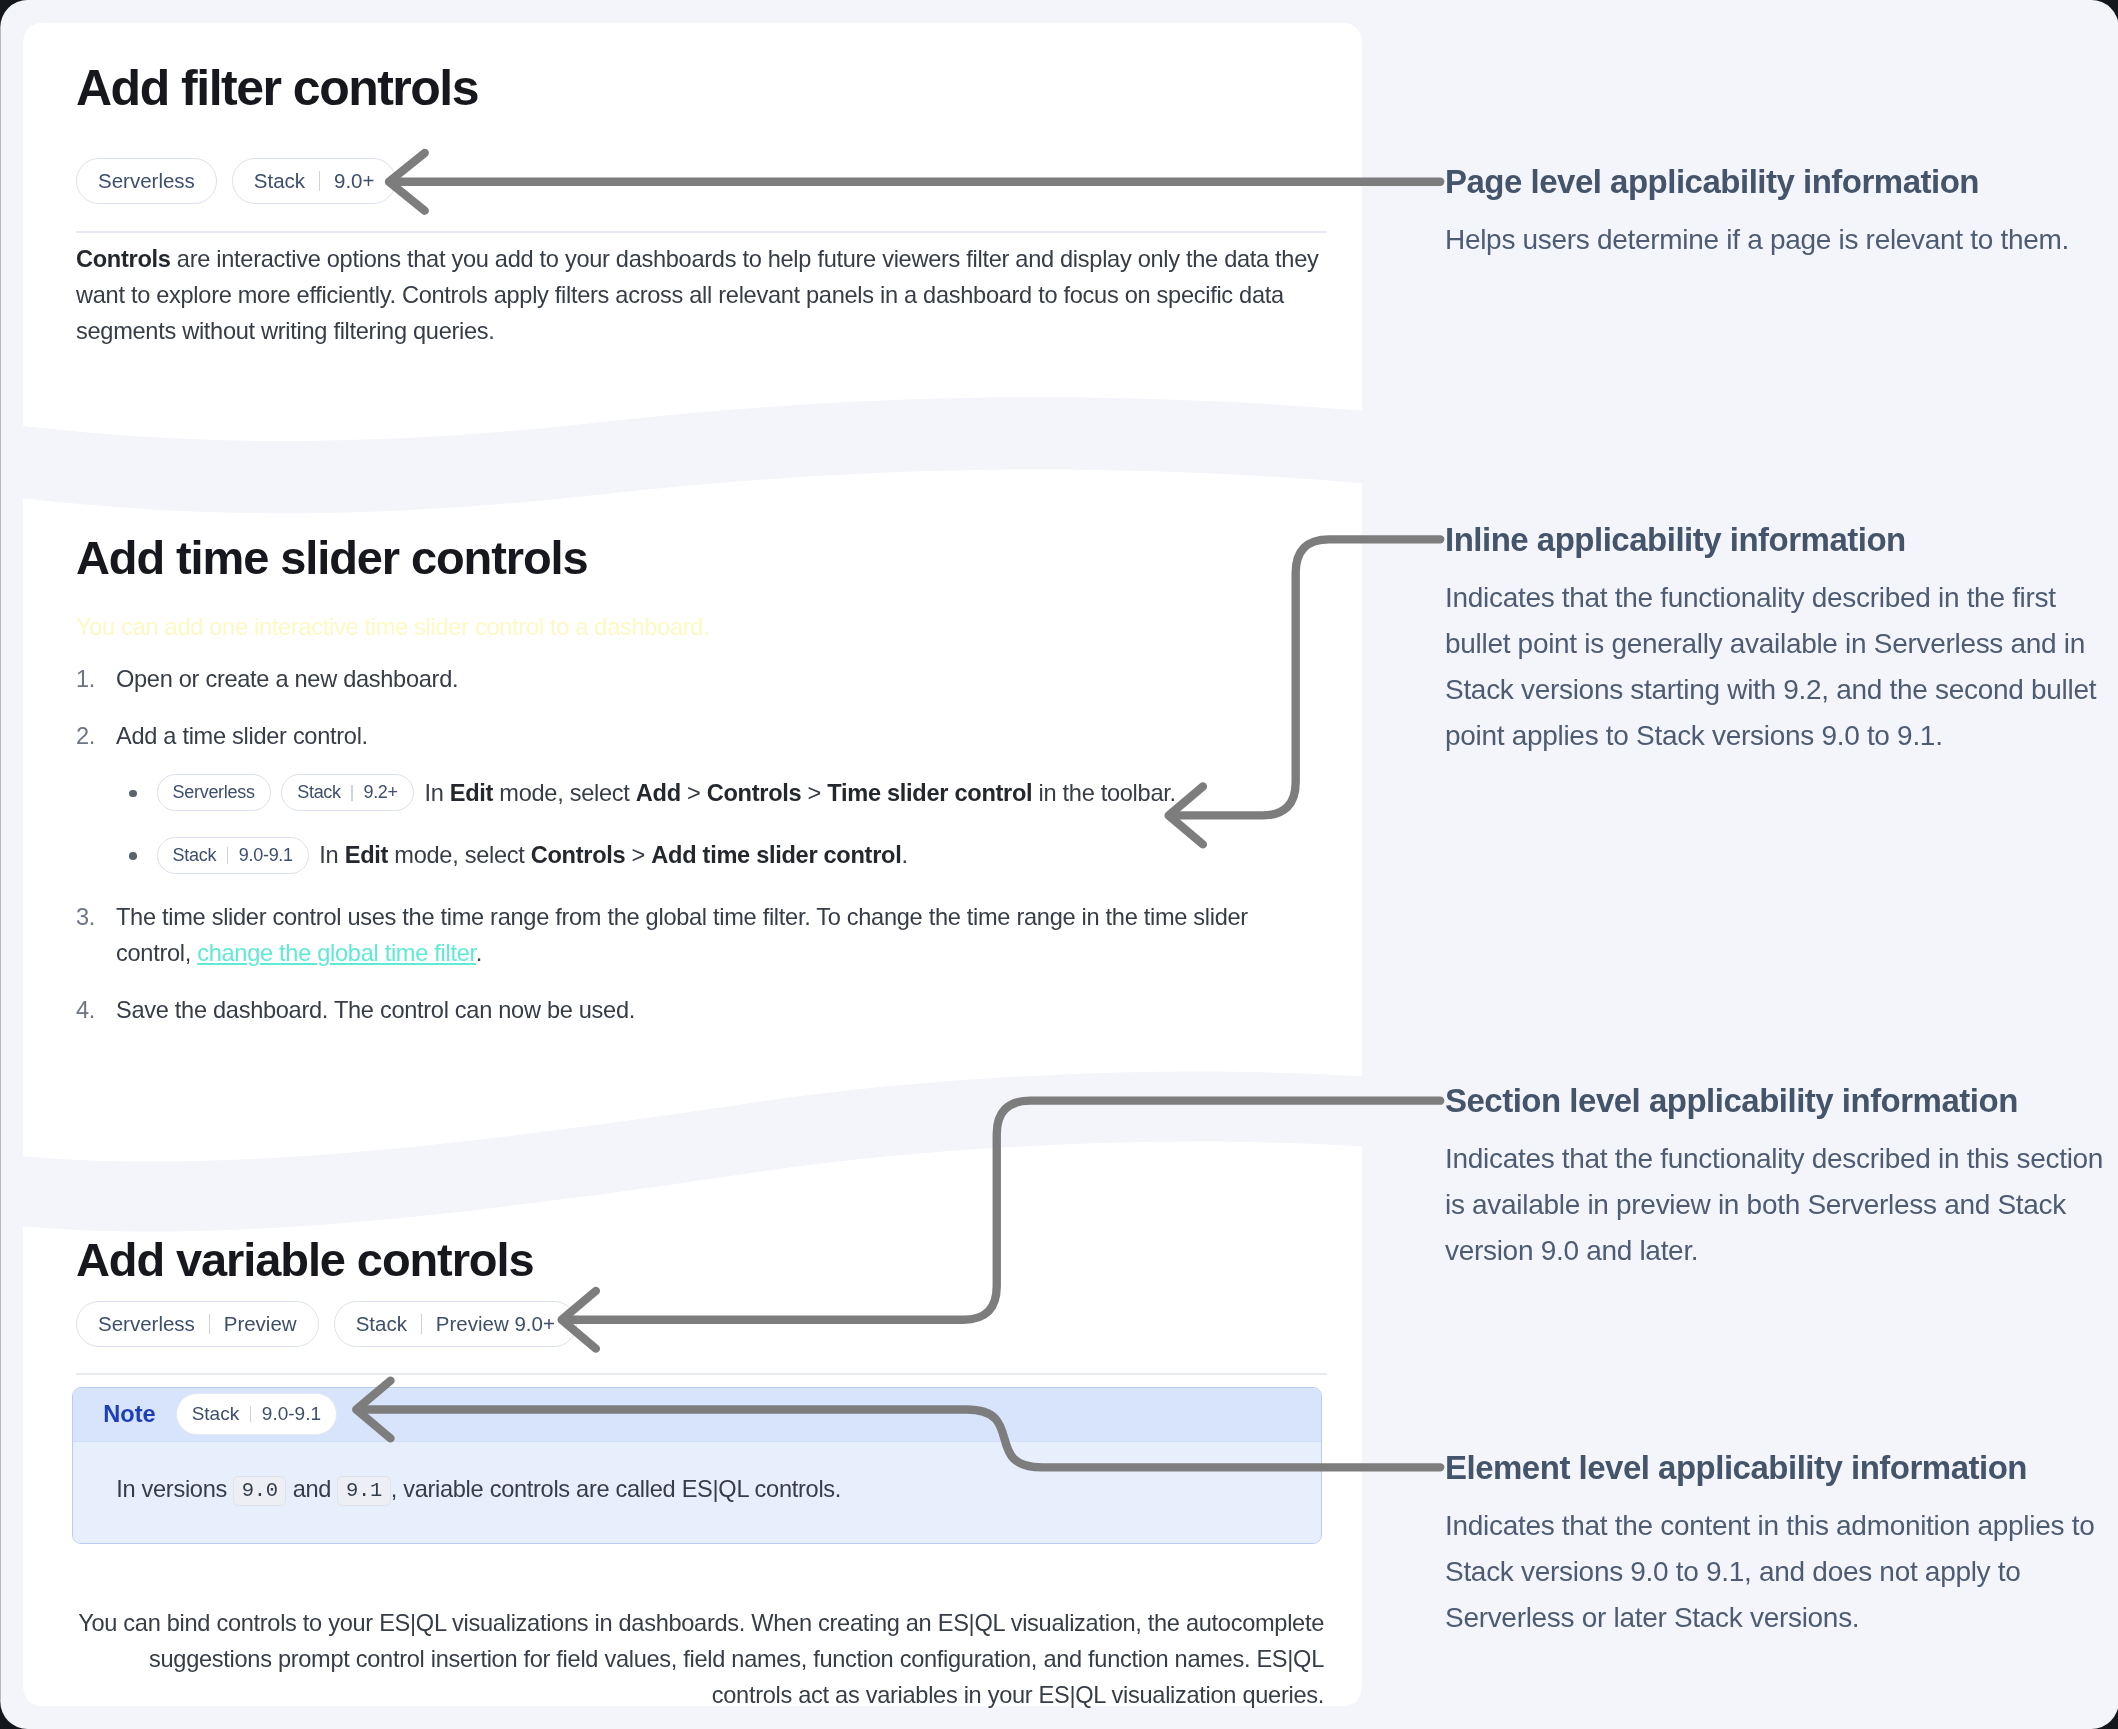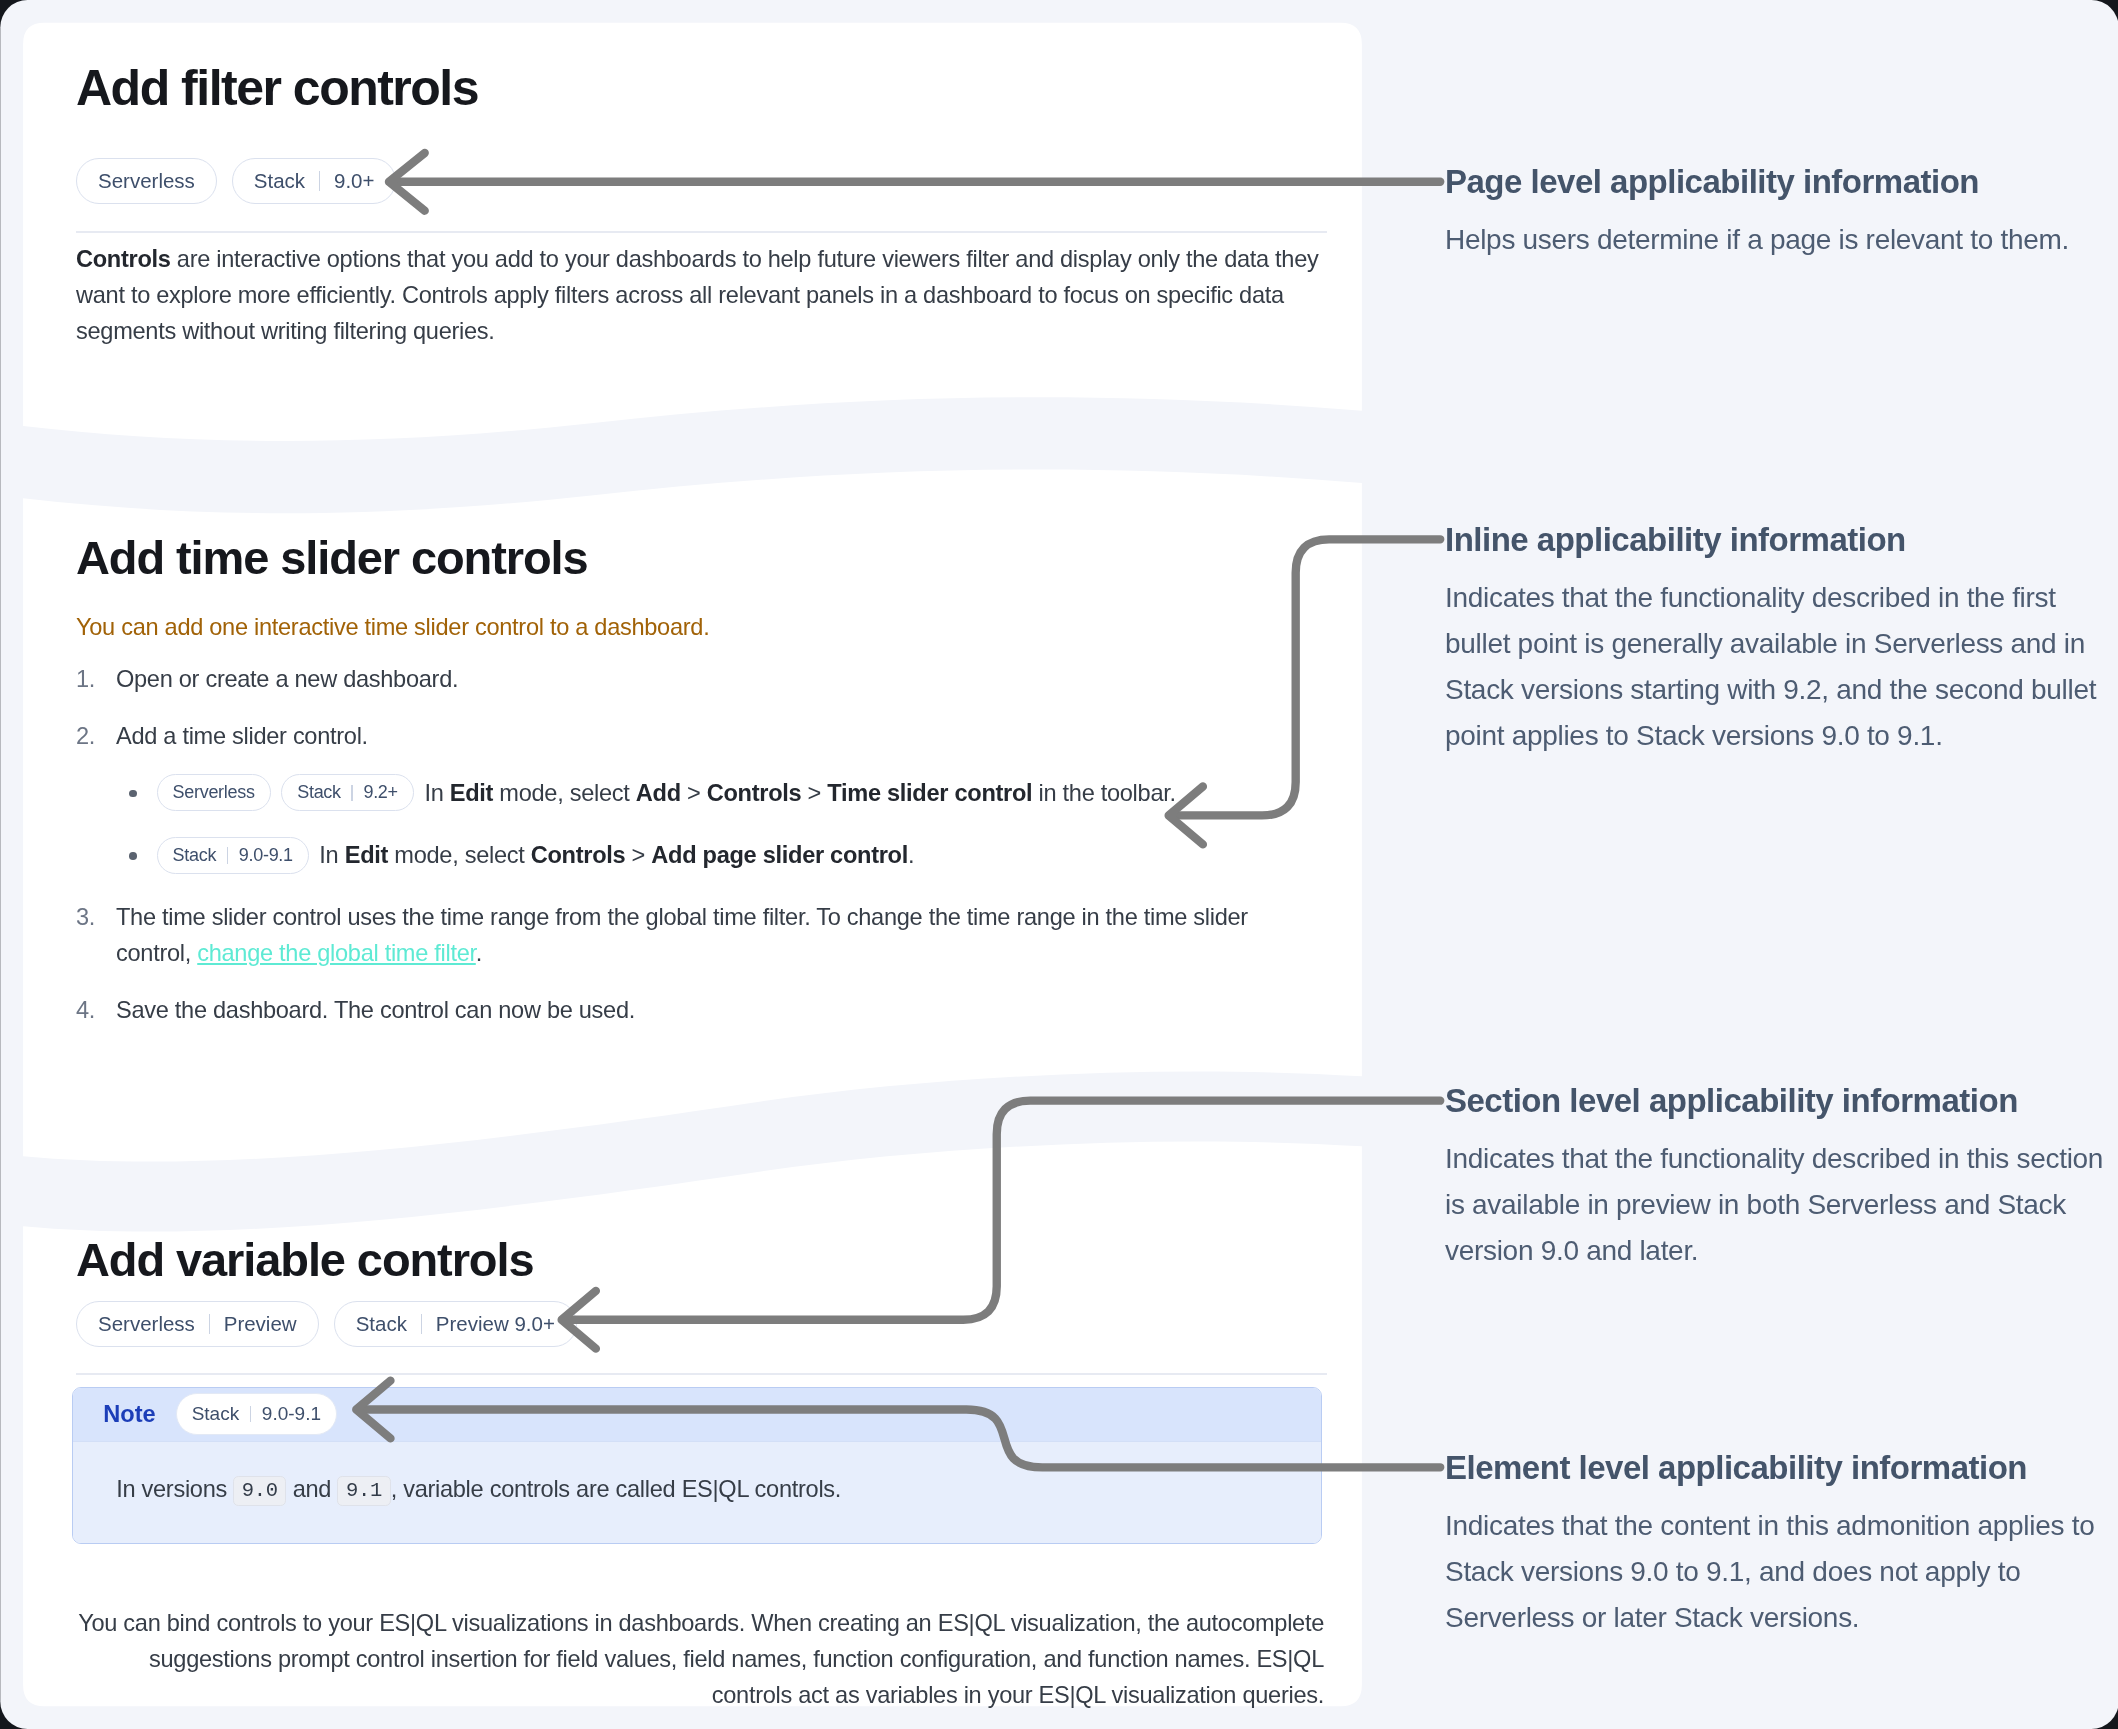--- a/index.html
+++ b/index.html
@@ -27,21 +27,21 @@
   .badge .seg{display:inline-block;}
   .badge .bdiv{width:1.5px;height:20px;background:#ccd4e3;margin:0 13.7px;display:inline-block;}
   .badge.small{height:35px;padding:0 15px;font-size:18px;border-width:1.5px;}
   .badge.small .bdiv{height:16.7px;margin:0 10.6px;}
 
   .hr{height:1.5px;background:#e7eaf2;margin-top:27px;}
   .s3 .hr{margin-top:26px;}
 
   .para{margin-top:8px;font-size:23.6px;line-height:36px;color:#363d47;letter-spacing:-0.3px;width:1248px;}
   .para b{font-weight:700;color:#23272e;}
-  .intro{margin-top:24px;font-size:23.6px;line-height:33px;color:#a16207;letter-spacing:-0.3px;}
+  .intro{margin-top:24px;font-size:23.6px;line-height:33px;color:#fef9c3;letter-spacing:-0.3px;}
 
   .steps{margin-top:16.7px;}
   .step{display:flex;margin-bottom:21px;font-size:23.6px;line-height:36px;color:#363d47;letter-spacing:-0.3px;}
   .step .num{color:#6c7585;width:40px;flex:0 0 40px;}
   .step .stext{width:1171px;}
   .step b,.bullet b{font-weight:700;color:#23272e;}
   .bullets{margin:21px 0 23px 53px;}
   .bullet{display:flex;align-items:flex-start;margin-bottom:24px;font-size:23.6px;line-height:37px;
           color:#363d47;letter-spacing:-0.3px;}
   .bullet .dot{width:7.6px;height:7.6px;border-radius:50%;background:#5b6370;margin:15px 20px 0 0;flex:0 0 7.6px;}
@@ -119,21 +119,21 @@
                   <span class="bdiv"></span>
                   <span class="seg">9.2+</span>
                 </span><span>In </span><b>Edit</b><span> mode, select </span><b>Add</b><span> &gt; </span><b>Controls</b><span> &gt; </span><b>Time slider control</b><span> in the toolbar.</span></span>
             </div>
             <div class="bullet">
               <span class="dot"></span>
               <span class="btext"><span class="badge small">
                   <span class="seg">Stack</span>
                   <span class="bdiv"></span>
                   <span class="seg">9.0-9.1</span>
-                </span><span>In </span><b>Edit</b><span> mode, select </span><b>Controls</b><span> &gt; </span><b>Add page slider control</b><span>.</span></span>
+                </span><span>In </span><b>Edit</b><span> mode, select </span><b>Controls</b><span> &gt; </span><b>Add time slider control</b><span>.</span></span>
             </div>
           </div>
           <div class="step">
             <span class="num">3.</span>
             <span class="stext"><span>The time slider control uses the time range from the global time filter. To change the time range in the time slider control, </span><a class="tlink" href="#">change the global time filter</a><span>.</span></span>
           </div>
           <div class="step">
             <span class="num">4.</span>
             <span class="stext"><span>Save the dashboard. The control can now be used.</span></span>
           </div>

